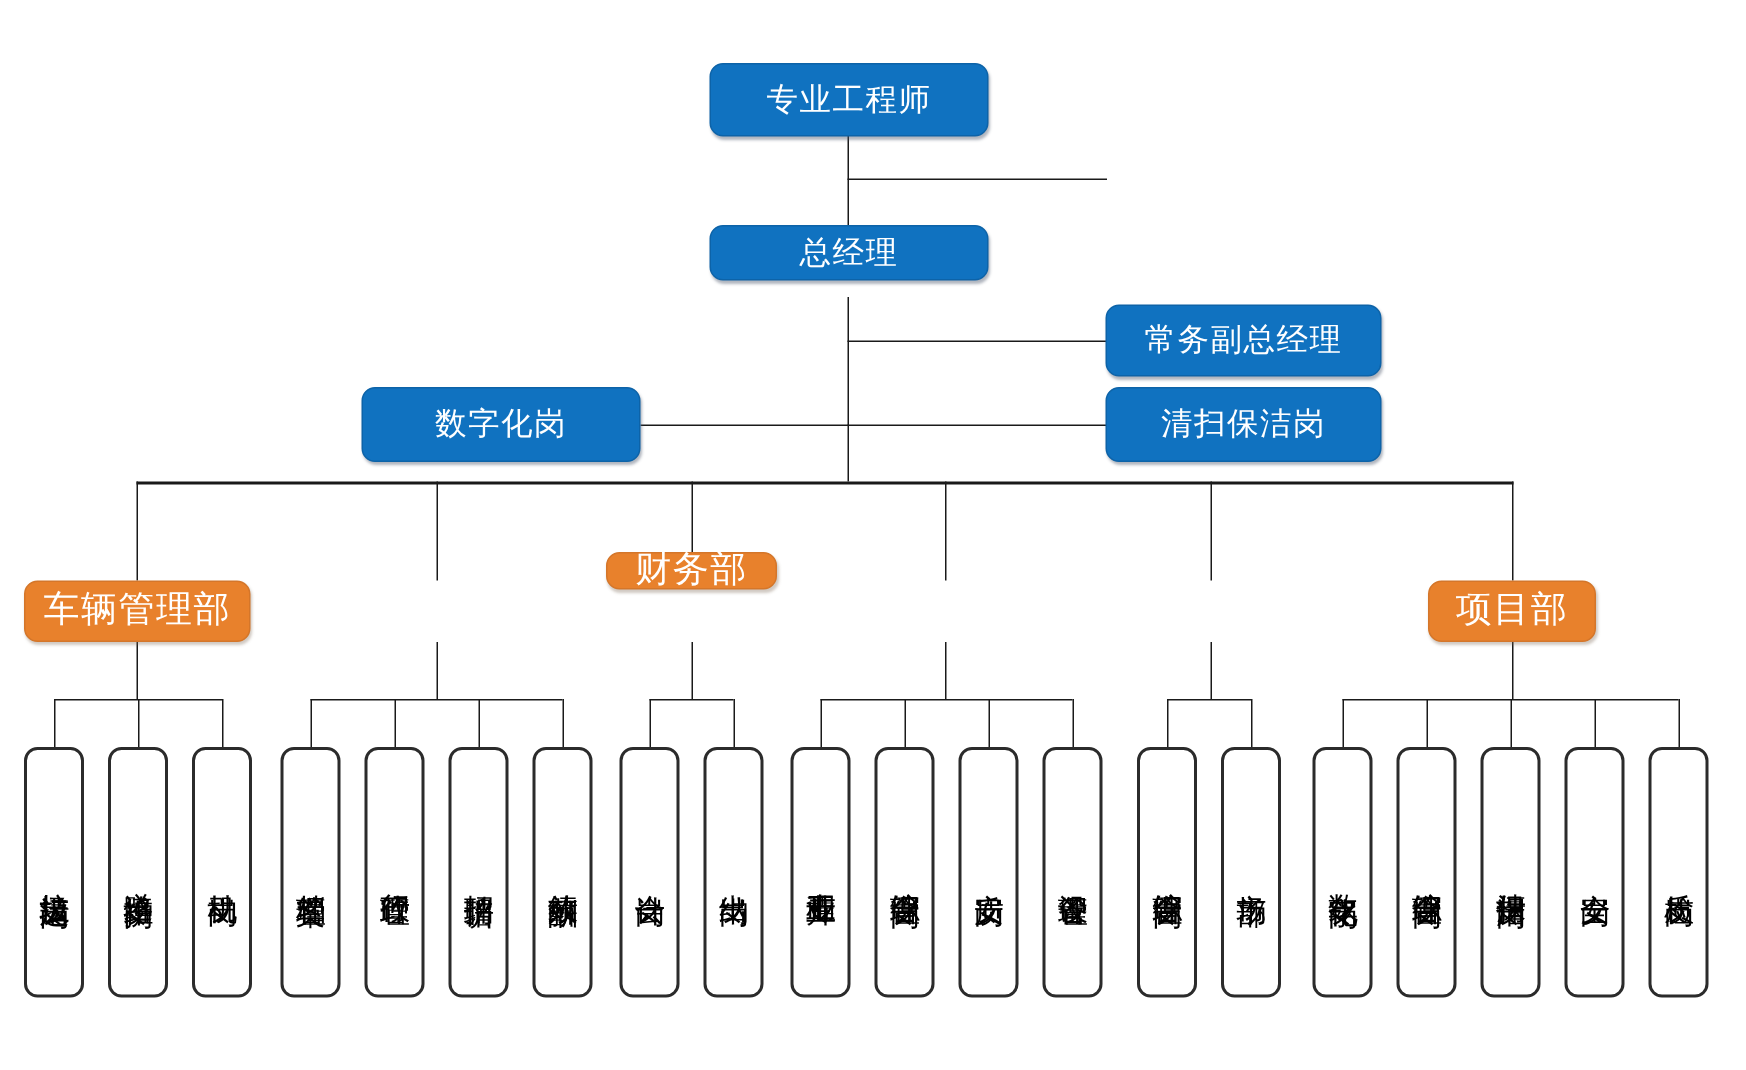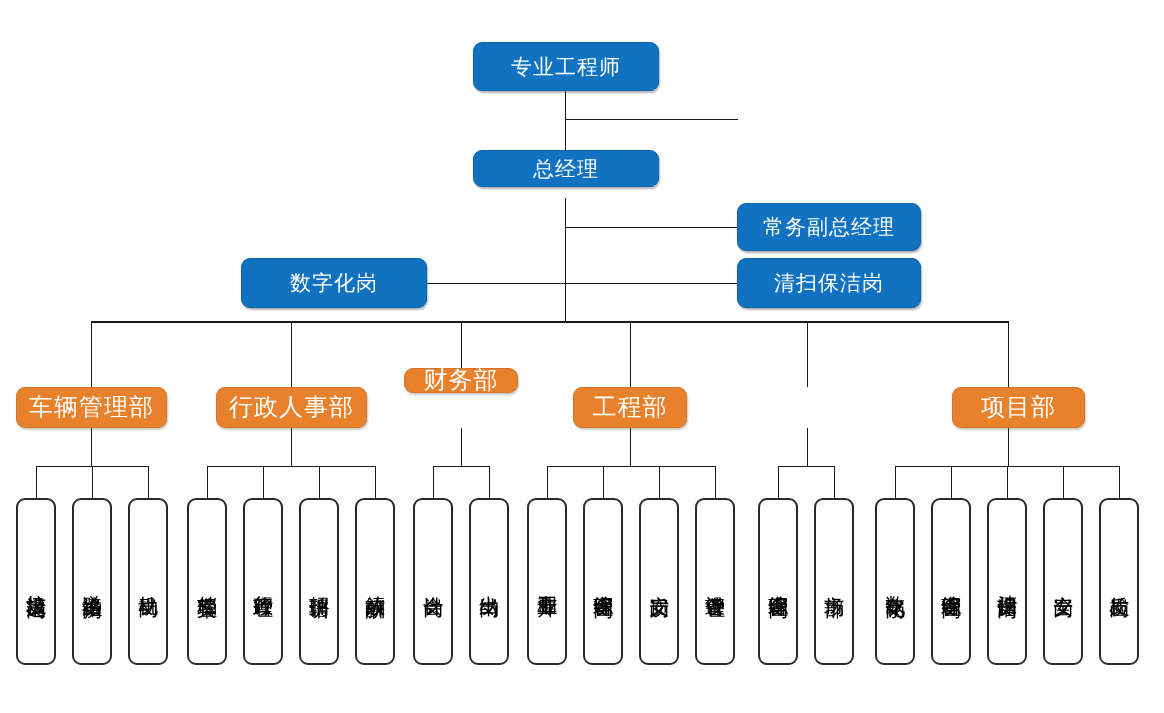--- a/index.html
+++ b/index.html
@@ -148,28 +148,26 @@
   <div class="node blue" style="left:473px; top:150px; width:186px; height:37px;">总经理</div>
 
   <div class="node blue" style="left:737px; top:203px; width:184px; height:48px;text-align:right;">常务副总经理</div>
 
   <div class="node blue" style="left:737px; top:258px; width:184px; height:50px;">清扫保洁岗</div>
 
   <div class="node blue" style="left:241px; top:258px; width:186px; height:50px;">数字化岗</div>
 
   <div class="node orange" style="left:16px; top:387px; width:151px; height:41px;">车辆管理部</div>
 
-  <div class="node orange" style="left:216px; top:387px; width:151px; height:41px;">行政人事部</div>
 
   <div class="node orange" style="left:404px; top:368px; width:114px; height:25px;text-align:right;">财务部</div>
 
-  <div class="node orange" style="left:573px; top:387px; width:114px; height:41px;">工程部</div>
-
-
-  <div class="node orange" style="left:952px; top:387px; width:133px; height:41px;">项目部</div>
+
+
+  <div class="node orange" style="left:952px; top:387px; width:112px; height:41px;">项目部</div>
 
   <div class="leaf" style="left:16px; top:498px; width:40px; height:167px;">
     <span class="vtext">垃圾清运岗</span>
   </div>
   <div class="leaf" style="left:72px; top:498px; width:40px; height:167px;">
     <span class="vtext">道路维护岗</span>
   </div>
   <div class="leaf" style="left:128px; top:498px; width:40px; height:167px;">
     <span class="vtext">机动岗</span>
   </div>

